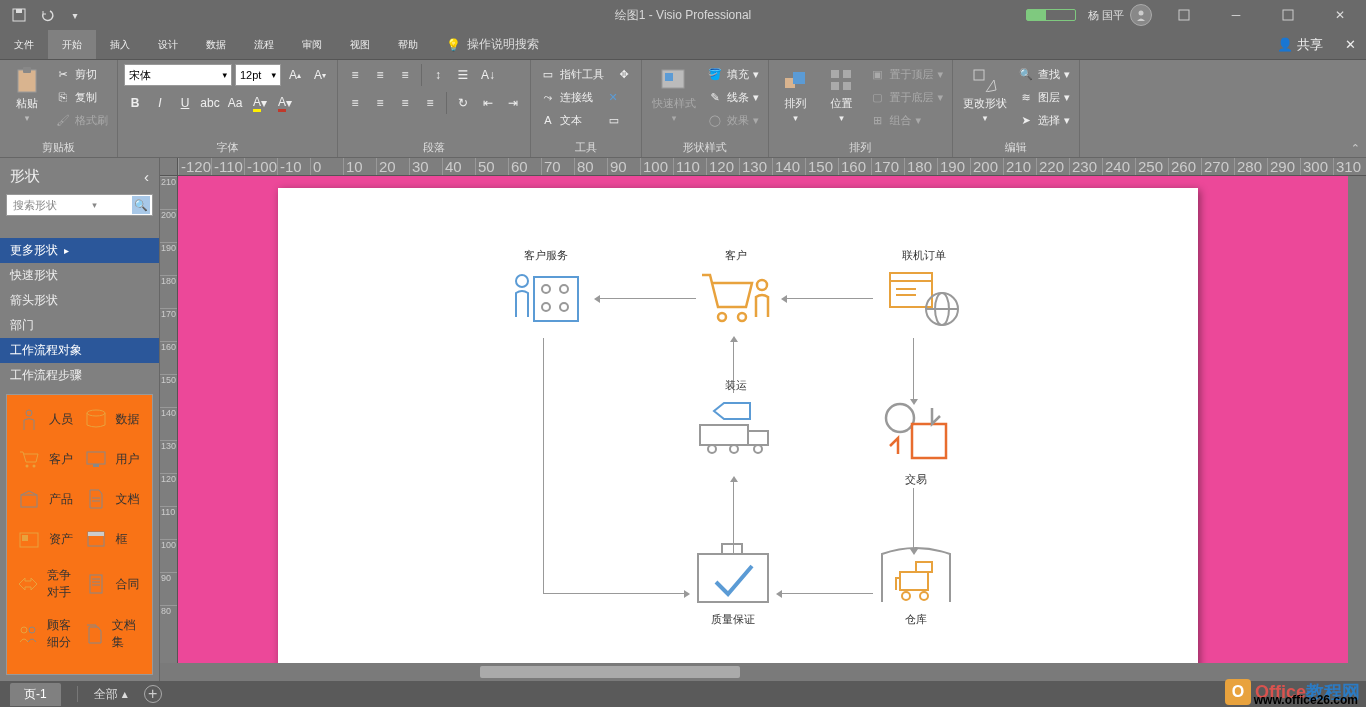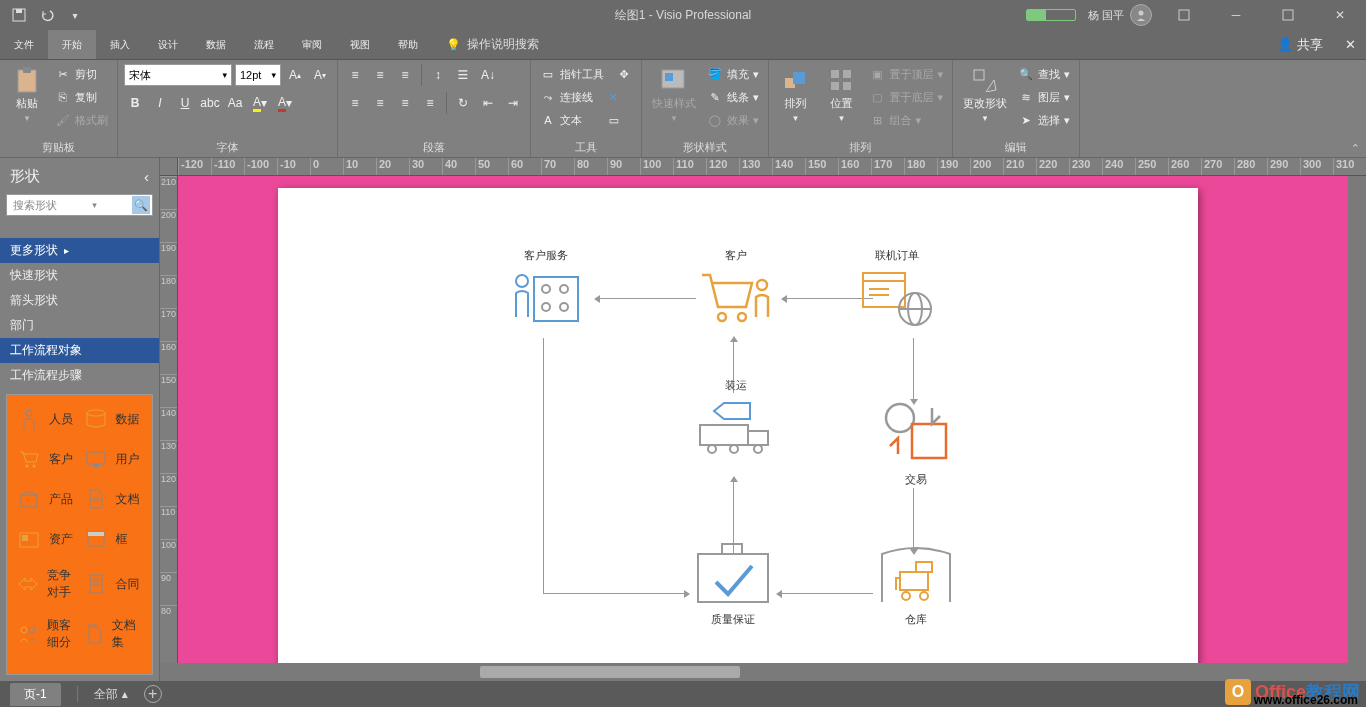--- a/index.html
+++ b/index.html
@@ -49,21 +49,21 @@
     .stencil-list { display: flex; flex-direction: column; margin-top: 16px; }
     .stencil-item { padding: 4px 10px; font-size: 12px; color: #eee; cursor: pointer; display:flex; align-items:center; gap:6px; }
     .stencil-item.active { background: #2b579a; color: #fff; }
     .stencil-item.selected { background: #2b579a; color: #fff; }
     .shapes-gallery { margin: 6px; background: #f97316; border: 1px solid #999; flex: 1; padding: 6px; display: grid; grid-template-columns: 1fr 1fr; gap: 4px 0; align-content: start; overflow-y: auto; }
     .gallery-item { display: flex; align-items: center; gap: 8px; font-size: 12px; color: #333; padding: 6px 4px; cursor: pointer; }
     .gallery-icon { width: 24px; height: 24px; display: flex; align-items: center; justify-content: center; }
     
     
     .canvas-area { flex: 1; background: #6e6e6e; position: relative; display: flex; flex-direction: column; }
-    .ruler-h { height: 18px; background: #7e7e7e; border-bottom: 1px solid #555; display: flex; font-size: 11px; color: #ccc; overflow: hidden; margin-left: 18px; font-weight: bold; }
+    .ruler-h { height: 18px; background: #7e7e7e; border-bottom: 1px solid #555; display: flex; font-size: 15px; color: #ccc; overflow: hidden; margin-left: 18px; }
     .ruler-h span { width: 33px; flex-shrink: 0; border-left: 1px solid #999; padding-left: 2px; }
     .ruler-corner { position: absolute; top:0; left:0; width: 18px; height: 18px; background: #7e7e7e; border-right:1px solid #555; border-bottom: 1px solid #555; }
     .canvas-body { flex: 1; display: flex; overflow: hidden; }
     .ruler-v { width: 18px; background: #7e7e7e; border-right: 1px solid #555; display: flex; flex-direction: column; font-size: 9px; color: #ccc; }
     .ruler-v span { height: 33px; border-top: 1px solid #999; writing-mode: horizontal-tb; padding-left: 1px; }
     .canvas-scroll { flex: 1; background: #ec4899; overflow: auto; position: relative; }
     .page { position: absolute; left: 100px; top: 12px; width: 920px; height: 620px; background: #fff; box-shadow: 2px 2px 8px rgba(0,0,0,0.4); }
     
     
     .node { position: absolute; text-align: center; }
@@ -577,21 +577,21 @@
             <svg width="76" height="62">
                 <g stroke="#e8a23d" fill="none" stroke-width="2.5">
                   <path d="M4 8 L12 8 L20 40 L48 40 L54 16 L14 16"></path>
                   <circle cx="24" cy="50" r="4"></circle>
                   <circle cx="44" cy="50" r="4"></circle>
                   <circle cx="64" cy="18" r="5"></circle>
                   <path d="M58 50 L58 30 Q64 26 70 30 L70 50"></path>
                 </g>
               </svg>
           </div>
-          <div class="node" style="left:581px;top:60px;">
+          <div class="node" style="left:608px;top:60px;">
             <div class="node-label">联机订单</div>
             <svg width="76" height="62">
                 <g fill="none" stroke-width="2">
                   <rect x="4" y="6" width="42" height="34" stroke="#e8a23d"></rect>
                   <line x1="4" y1="14" x2="46" y2="14" stroke="#e8a23d"></line>
                   <line x1="10" y1="22" x2="30" y2="22" stroke="#e8a23d"></line>
                   <line x1="10" y1="28" x2="30" y2="28" stroke="#e8a23d"></line>
                   <circle cx="56" cy="42" r="16" stroke="#999"></circle>
                   <ellipse cx="56" cy="42" rx="7" ry="16" stroke="#999"></ellipse>
                   <line x1="40" y1="42" x2="72" y2="42" stroke="#999"></line>

